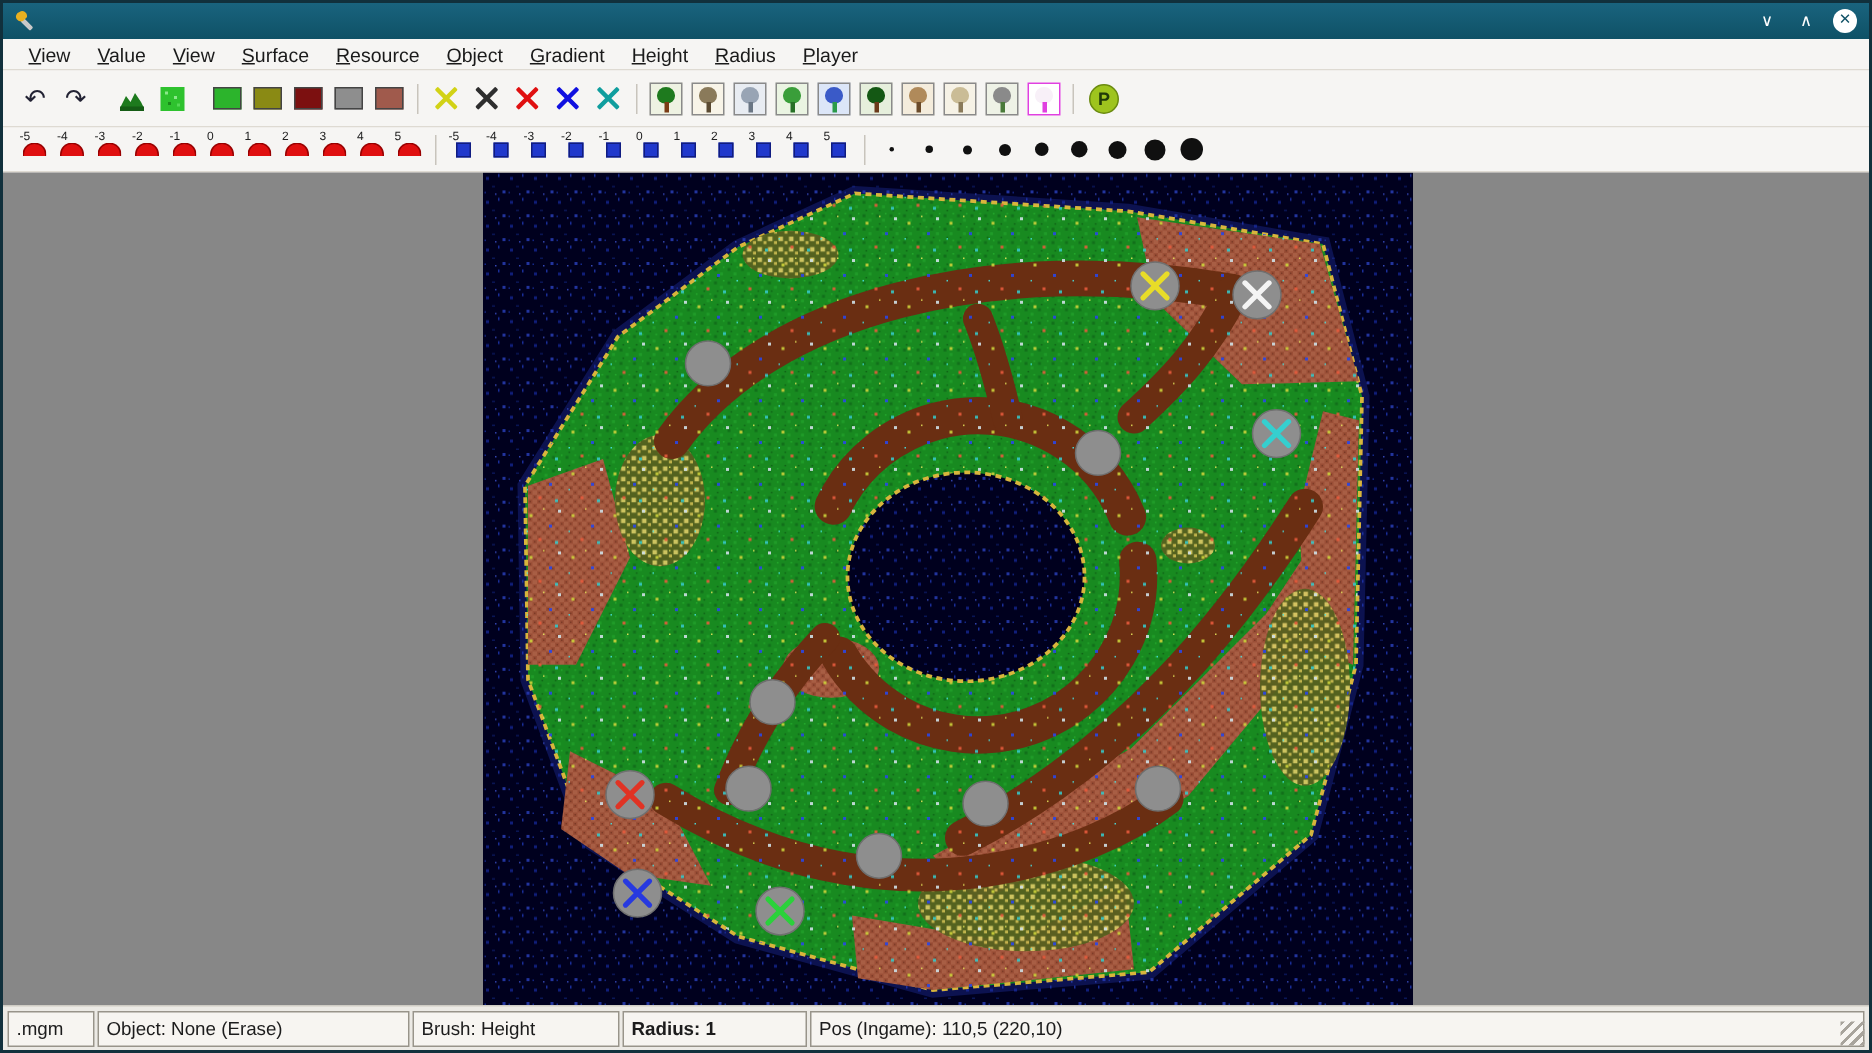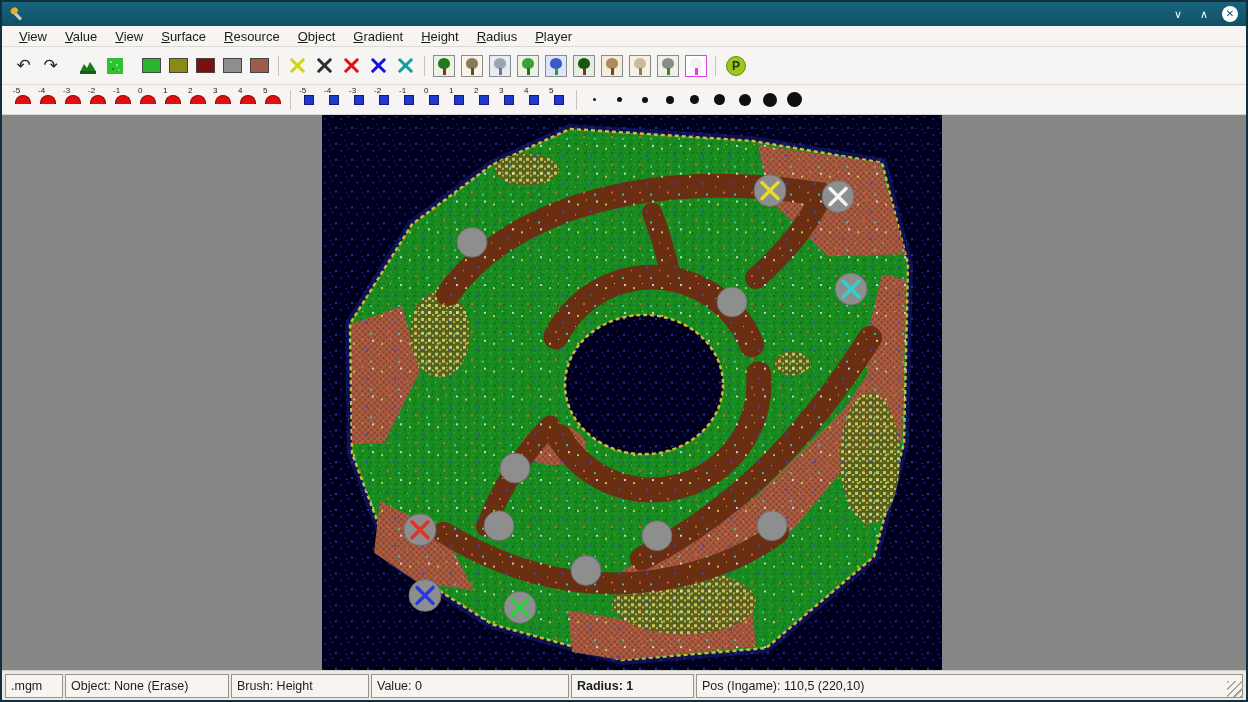--- a/index.html
+++ b/index.html
@@ -466,29 +466,26 @@
         </g>
     </svg>
   </div>
 
   <div class="statusbar">
 
     <span class="resize-grip"></span>
       <div class="status-seg" style="width: 58px;">
       <span>.mgm</span>
     </div>
-      <div class="status-seg" style="width: 164px;">
+      <div class="status-seg" style="width: 208px;">
       <span>Object: None (Erase)</span>
     </div>
       <div class="status-seg" style="width: 138px;">
       <span>Brush: Height</span>
     </div>
-      <div class="status-seg" style="width: 198px;">
-      <span>Value: 0</span>
-    </div>
       <div class="status-seg" style="width: 123px; font-weight: bold;">
       <span>Radius: 1</span>
     </div>
       <div class="status-seg" style="width: auto;">
       <span>Pos (Ingame): 110,5 (220,10)</span>
     </div>
     </div>
 
 </div>
 

